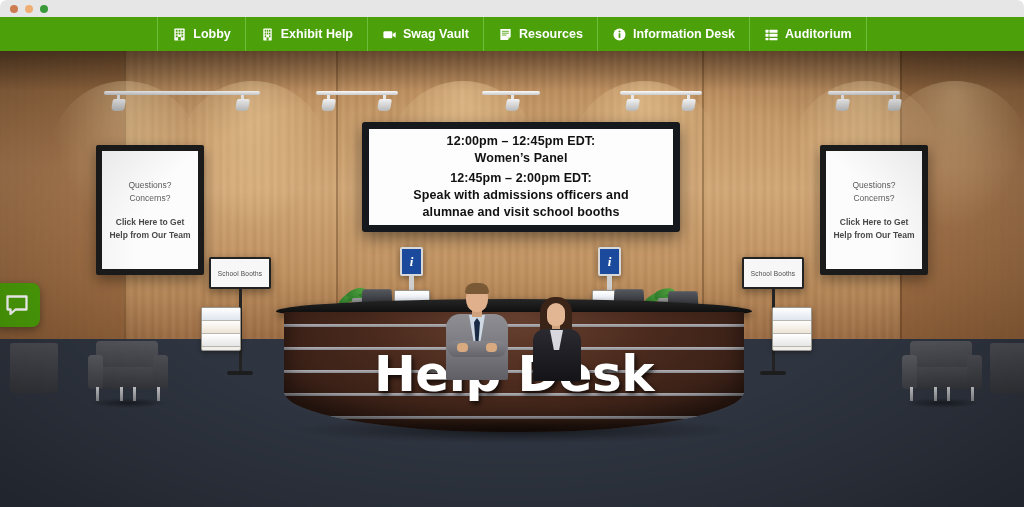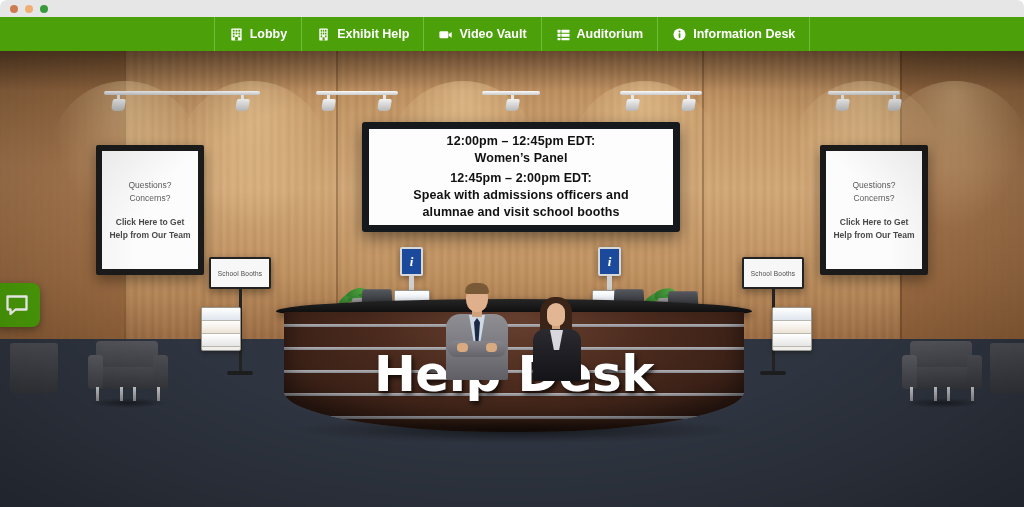--- a/index.html
+++ b/index.html
@@ -330,52 +330,66 @@
         <span>Exhibit Help</span>
       </div>
 
       <div class="nav-item">
         <span class="nav-ico">
           <svg viewBox="0 0 16 16">
               <rect x="1.5" y="4.5" width="9.5" height="7.5" rx="1.4" fill="#fff"></rect>
               <path d="M11.4 7.4 L14.6 5.2 V11.4 L11.4 9.2 Z" fill="#fff"></path>
             </svg>
         </span>
-        <span>Video Vault</span>
-      </div>
-
-
+        <span>Swag Vault</span>
+      </div>
+
+      <div class="nav-item">
+        <span class="nav-ico">
+          <svg viewBox="0 0 16 16">
+              <path d="M2.5 2.2h11v8.2l-3.2 3.4H2.5z" fill="#fff"></path>
+              <path d="M13.5 10.4h-3.2v3.4z" fill="#cfe6b8"></path>
+              <g stroke="#4ca009" stroke-width="0.9">
+                <line x1="4.2" y1="4.6" x2="11.6" y2="4.6"></line>
+                <line x1="4.2" y1="6.6" x2="11.6" y2="6.6"></line>
+                <line x1="4.2" y1="8.6" x2="9" y2="8.6"></line>
+              </g>
+            </svg>
+        </span>
+        <span>Resources</span>
+      </div>
+
+
+      <div class="nav-item">
+        <span class="nav-ico">
+          <svg viewBox="0 0 16 16">
+              <circle cx="8" cy="8" r="6.4" fill="#fff"></circle>
+              <circle cx="8" cy="4.9" r="1.05" fill="#4ca009"></circle>
+              <rect x="7.05" y="6.6" width="1.9" height="5.1" rx=".7" fill="#4ca009"></rect>
+            </svg>
+        </span>
+        <span>Information Desk</span>
+      </div>
 
       <div class="nav-item">
         <span class="nav-ico">
           <svg viewBox="0 0 16 16">
               <g fill="#fff">
                 <rect x="1.6" y="3" width="3.2" height="3.1" rx=".4"></rect>
                 <rect x="5.8" y="3" width="8.6" height="3.1" rx=".4"></rect>
                 <rect x="1.6" y="7.3" width="3.2" height="3.1" rx=".4"></rect>
                 <rect x="5.8" y="7.3" width="8.6" height="3.1" rx=".4"></rect>
                 <rect x="1.6" y="11.6" width="3.2" height="2.4" rx=".4"></rect>
                 <rect x="5.8" y="11.6" width="8.6" height="2.4" rx=".4"></rect>
               </g>
             </svg>
         </span>
         <span>Auditorium</span>
       </div>
 
-      <div class="nav-item">
-        <span class="nav-ico">
-          <svg viewBox="0 0 16 16">
-              <circle cx="8" cy="8" r="6.4" fill="#fff"></circle>
-              <circle cx="8" cy="4.9" r="1.05" fill="#4ca009"></circle>
-              <rect x="7.05" y="6.6" width="1.9" height="5.1" rx=".7" fill="#4ca009"></rect>
-            </svg>
-        </span>
-        <span>Information Desk</span>
-      </div>
-
     </div>
   </nav>
 
   <div class="scene">
 
     <div class="wall"></div>
     <div class="wall-wing l"></div>
     <div class="wall-wing r"></div>
     <div class="wall-panel-seam" style="left:124px"></div>
     <div class="wall-panel-seam" style="left:900px"></div>

